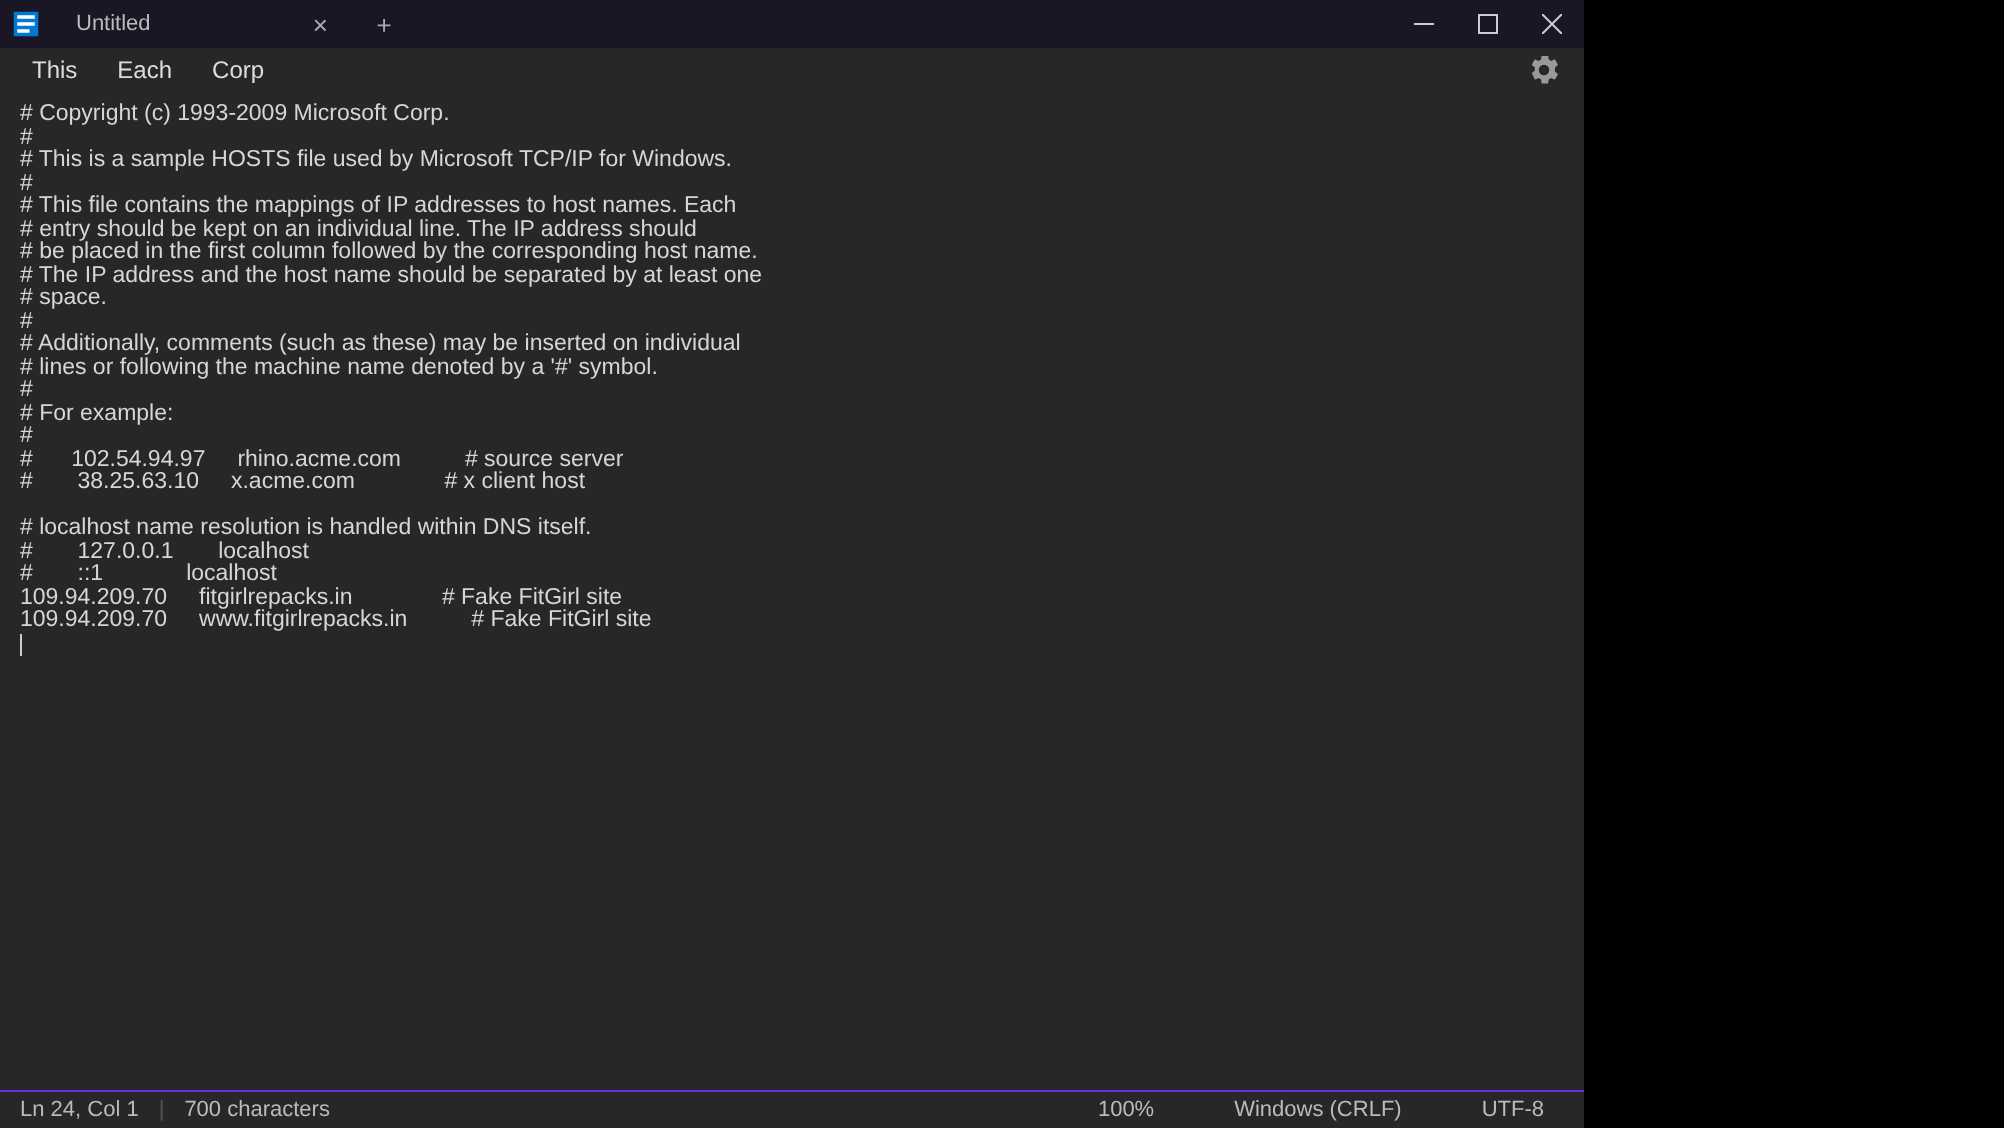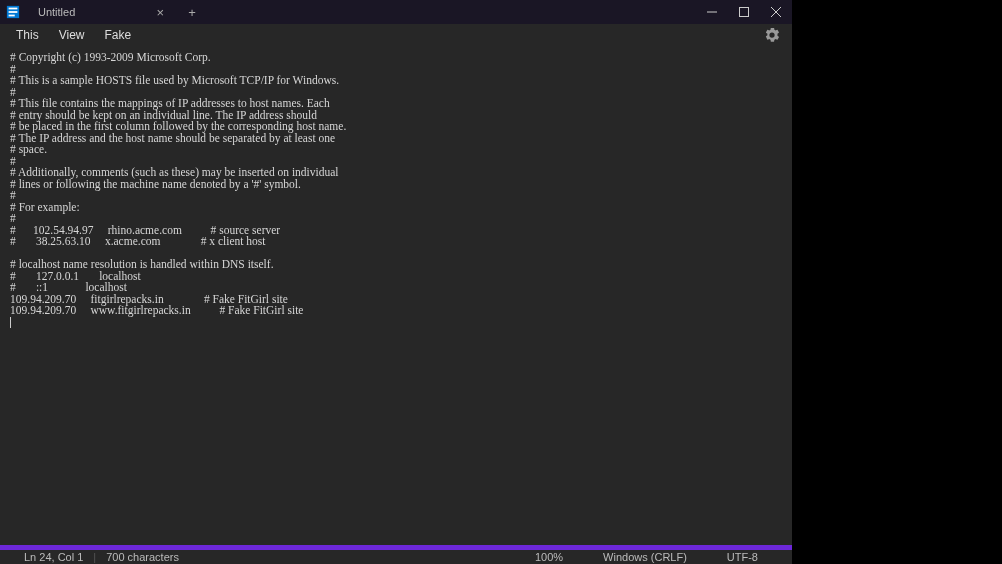--- a/index.html
+++ b/index.html
@@ -25,26 +25,26 @@
   .win-btn svg { width: 10px; height: 10px; stroke: #ccc; stroke-width: 1; fill: none; }
 
   
   .menubar { height: 22px; background: #272727; display: flex; align-items: center; padding: 0 6px; color: #ddd; font-size: 12px; }
   .menubar .menu-item { padding: 2px 10px; cursor: pointer; }
   .menubar-spacer { flex: 1; }
   .gear { width: 24px; display: flex; align-items: center; justify-content: center; color: #999; cursor: pointer; margin-right: 2px; }
   .gear svg { width: 14px; height: 14px; }
 
   
-  .editor { flex: 1; background: #272727; padding: 6px 10px; font-family: Liberation Serif, serif; font-size: 11.5px; line-height: 11.5px; color: #d6d6d6; white-space: pre; overflow: hidden; position: relative; }
+  .editor { flex: 1; background: #272727; padding: 6px 10px; font-family: Liberation Sans, sans-serif; font-size: 11.5px; line-height: 11.5px; color: #d6d6d6; white-space: pre; overflow: hidden; position: relative; }
   .line { height: 11.5px; }
   .cursor { display: inline-block; width: 1px; height: 11px; background: #ccc; vertical-align: bottom; }
 
   
-  .statusbar { height: 19px; background: #272727; border-top: 5px solid #6d28d9; display: flex; align-items: center; color: #bbb; font-size: 11px; padding: 0 24px; }
+  .statusbar { height: 19px; background: #272727; border-top: 1px solid #6d28d9; display: flex; align-items: center; color: #bbb; font-size: 11px; padding: 0 10px; }
   .statusbar .status-group { display: flex; gap: 6px; align-items: center; }
   .statusbar .sep { color: #555; margin: 0 4px; }
   .statusbar .status-spacer { flex: 1; }
   .statusbar .status-right { display: flex; gap: 40px; margin-right: 10px; }
 </style>
 </head>
 <body>
 
 <div class="window">
 
@@ -88,22 +88,22 @@
           <svg viewBox="0 0 10 10">
             <line x1="0" y1="0" x2="10" y2="10"></line>
             <line x1="10" y1="0" x2="0" y2="10"></line>
           </svg>
         </div>
     </div>
   </div>
 
   <div class="menubar">
     <div class="menu-item">This</div>
-    <div class="menu-item">View</div>
-    <div class="menu-item">Fake</div>
+    <div class="menu-item">Each</div>
+    <div class="menu-item">Corp</div>
     <div class="menubar-spacer"></div>
     <div class="gear">
       <svg viewBox="0 0 16 16">
           <path fill="#999" d="M8 5a3 3 0 100 6 3 3 0 000-6zm6.3 3c0 .3 0 .6-.1.9l1.6 1.2c.1.1.2.3.1.5l-1.5 2.6c-.1.2-.3.2-.5.2l-1.9-.8c-.4.3-.8.6-1.3.8l-.3 2c0 .2-.2.3-.4.3H7c-.2 0-.4-.1-.4-.3l-.3-2c-.5-.2-.9-.5-1.3-.8l-1.9.8c-.2.1-.4 0-.5-.2L1.1 10c-.1-.2 0-.4.1-.5l1.6-1.2c0-.3-.1-.6-.1-.9s0-.6.1-.9L1.2 5.3c-.1-.1-.2-.3-.1-.5l1.5-2.6c.1-.2.3-.2.5-.2l1.9.8c.4-.3.8-.6 1.3-.8l.3-2c0-.2.2-.3.4-.3h3c.2 0 .4.1.4.3l.3 2c.5.2.9.5 1.3.8l1.9-.8c.2-.1.4 0 .5.2l1.5 2.6c.1.2 0 .4-.1.5l-1.6 1.2c.1.3.1.6.1.9z"></path>
         </svg>
     </div>
   </div>
 
   <div class="editor" id="editor"><div class="line"># Copyright (c) 1993-2009 Microsoft Corp.</div><div class="line">#</div><div class="line"># This is a sample HOSTS file used by Microsoft TCP/IP for Windows.</div><div class="line">#</div><div class="line"># This file contains the mappings of IP addresses to host names. Each</div><div class="line"># entry should be kept on an individual line. The IP address should</div><div class="line"># be placed in the first column followed by the corresponding host name.</div><div class="line"># The IP address and the host name should be separated by at least one</div><div class="line"># space.</div><div class="line">#</div><div class="line"># Additionally, comments (such as these) may be inserted on individual</div><div class="line"># lines or following the machine name denoted by a '#' symbol.</div><div class="line">#</div><div class="line"># For example:</div><div class="line">#</div><div class="line">#      102.54.94.97     rhino.acme.com          # source server</div><div class="line">#       38.25.63.10     x.acme.com              # x client host</div><div class="line"></div><div class="line"># localhost name resolution is handled within DNS itself.</div><div class="line">#       127.0.0.1       localhost</div><div class="line">#       ::1             localhost</div><div class="line">109.94.209.70     fitgirlrepacks.in              # Fake FitGirl site</div><div class="line">109.94.209.70     www.fitgirlrepacks.in          # Fake FitGirl site</div><div class="line"><span class="cursor"></span></div></div>
 

